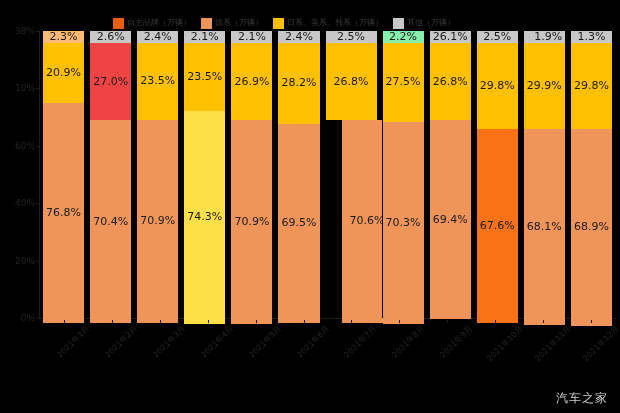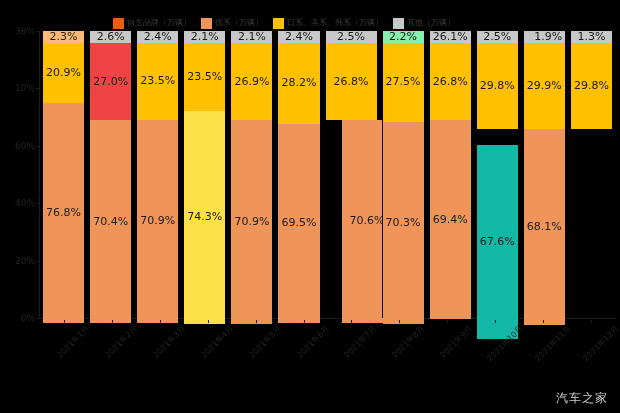--- a/index.html
+++ b/index.html
@@ -332,21 +332,21 @@
           </div>
         </div>
         <div class="bar-col">
           <div class="seg seg-s0" style="flex: 0 0 0.1%; background: rgb(232, 96, 12);"></div>
           <div class="seg seg-s1" style="flex: 0 0 2.5%; background: rgb(200, 200, 200);">
             <span class="seg-label">2.5%</span>
           </div>
           <div class="seg seg-s2" style="flex: 0 0 29.8%; background: rgb(255, 192, 0);">
             <span class="seg-label">29.8%</span>
           </div>
-          <div class="seg seg-s3" style="flex: 0 0 67.6%; background: #14b8a6; margin-top: 16px;">
+          <div class="seg seg-s3" style="flex: 0 0 67.6%; background: #f97316;">
             <span class="seg-label">67.6%</span>
           </div>
         </div>
         <div class="bar-col">
           <div class="seg seg-s0" style="flex: 0 0 0.1%; background: rgb(232, 96, 12);"></div>
           <div class="seg seg-s1" style="flex: 0 0 1.9%; background: rgb(200, 200, 200); padding-left: 8px;">
             <span class="seg-label">1.9%</span>
           </div>
           <div class="seg seg-s2" style="flex: 0 0 29.9%; background: rgb(255, 192, 0);">
             <span class="seg-label">29.9%</span>
@@ -356,20 +356,23 @@
           </div>
         </div>
         <div class="bar-col">
           <div class="seg seg-s0" style="flex: 0 0 0%; background: rgb(232, 96, 12);"></div>
           <div class="seg seg-s1" style="flex: 0 0 1.3%; background: rgb(200, 200, 200);">
             <span class="seg-label">1.3%</span>
           </div>
           <div class="seg seg-s2" style="flex: 0 0 29.8%; background: rgb(255, 192, 0);">
             <span class="seg-label">29.8%</span>
           </div>
+          <div class="seg seg-s3" style="flex: 0 0 68.9%; background: rgb(240, 149, 90);">
+            <span class="seg-label">68.9%</span>
+          </div>
         </div>
       </div>
   </div>
 
   <div id="x-labels">
       <div class="x-label-cell">
         <div class="x-tick-mark"></div>
         <div class="x-label">2021年1月</div>
       </div>
       <div class="x-label-cell">

